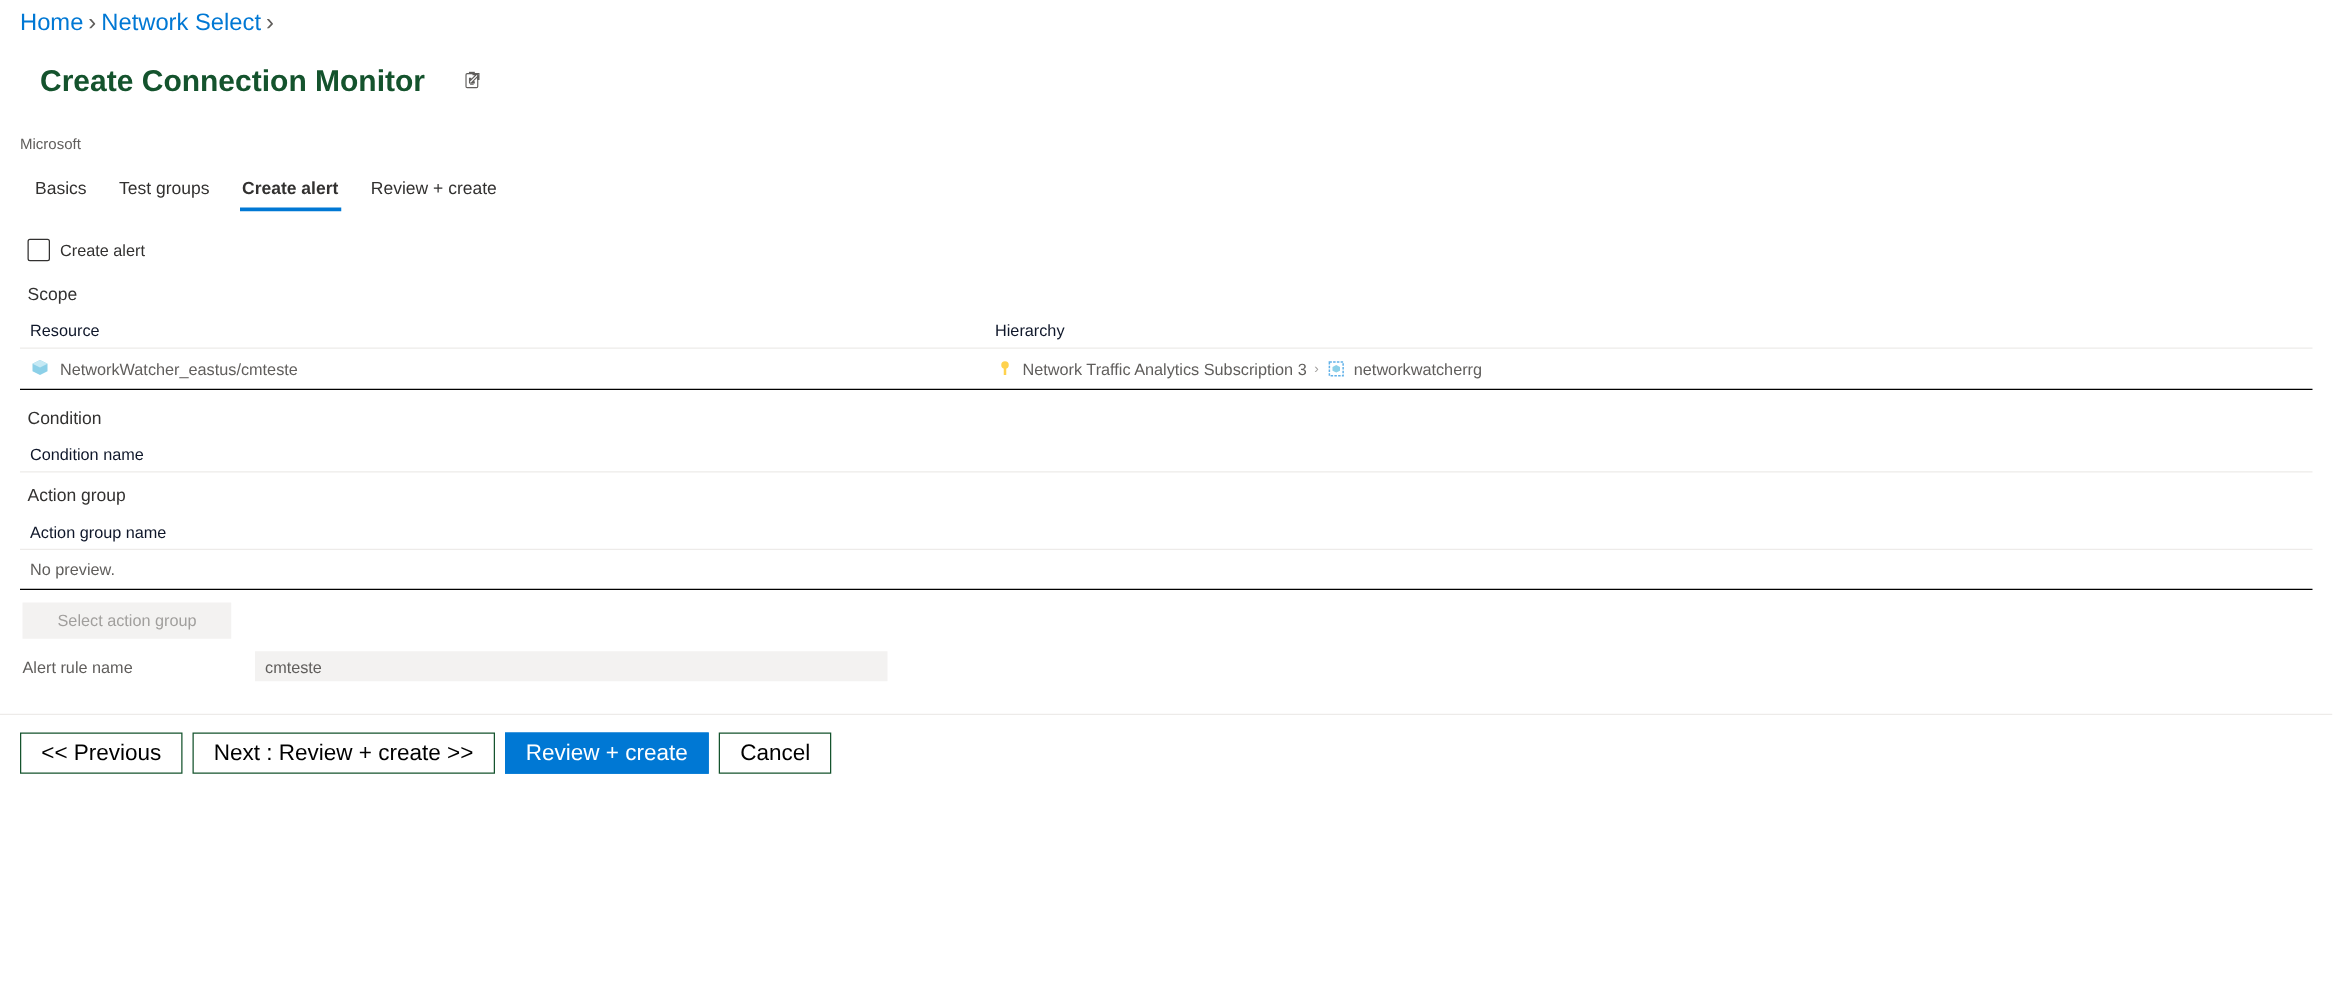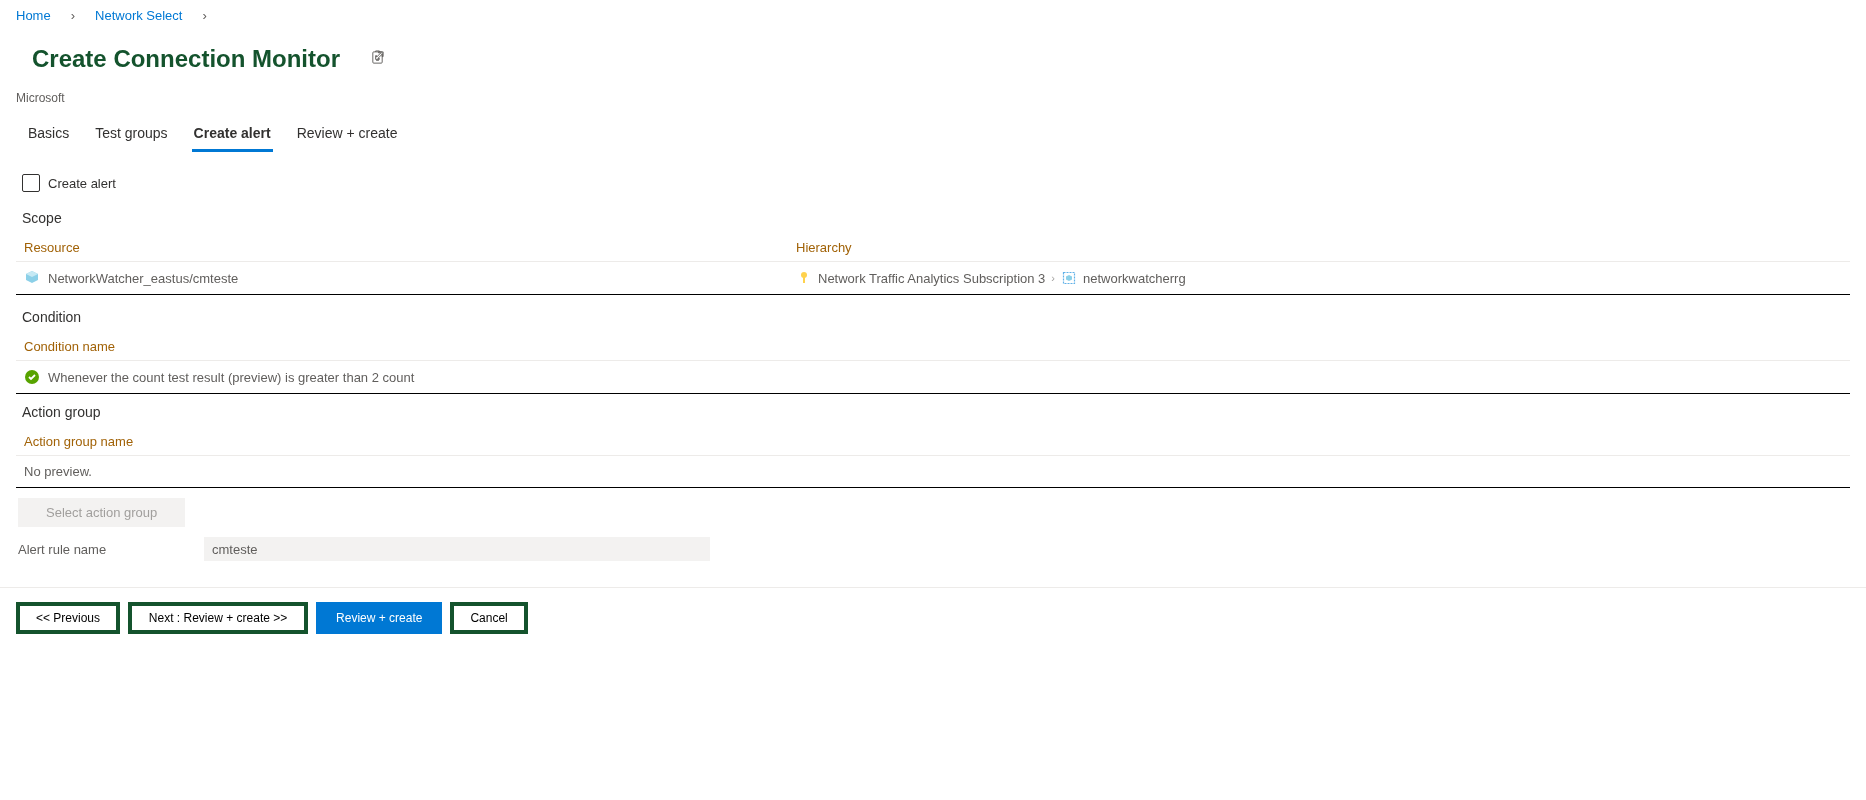--- a/index.html
+++ b/index.html
@@ -10,22 +10,22 @@
     color: #323130;
     background: #fff;
     width: 1866px;
   }
   .page {
     padding: 8px 16px 0 16px;
   }
   .breadcrumb {
     display: flex;
     align-items: flex-end;
-    gap: 20px;
-    font-size: 13px;
+    gap: 4px;
+    font-size: 19px;
     margin-bottom: 6px;
   }
   .breadcrumb a {
     color: #0078d4;
     text-decoration: none;
   }
   .breadcrumb .sep { color: #605e5c; }
   .title-row {
     display: flex;
     align-items: center;
@@ -37,21 +37,21 @@
     margin: 16px;
     color: #14532d;
   }
   .pin-icon {
     color: #605e5c;
     font-size: 15px;
   }
   .subtitle {
     font-size: 12px;
     color: #605e5c;
-    margin-top: 2px;
+    margin-top: 12px;
     margin-bottom: 14px;
   }
   .tabs {
     display: flex;
     gap: 22px;
     padding-left: 10px;
     margin-bottom: 22px;
   }
   .tab {
     padding: 6px 2px 8px 2px;
@@ -88,21 +88,21 @@
   .section-label {
     font-size: 14px;
     margin: 0 0 8px 6px;
     color: #323130;
   }
   .grid-header {
     display: flex;
     border-bottom: 1px solid #edebe9;
     padding: 6px 0 6px 8px;
     font-size: 13px;
-    color: #a16207;
+    color: #0f172a;
   }
   .grid-row {
     display: flex;
     border-bottom: 1px solid #000000;
     padding: 8px 0 8px 8px;
     font-size: 13px;
     color: #605e5c;
     align-items: flex-end;
   }
   .col-resource {
@@ -154,22 +154,22 @@
   .footer {
     position:relative;
     border-top:1px solid #edebe9;
     margin-top:26px;
     padding:14px 16px;
     display:flex;
     gap:8px;
   }
   .btn {
     padding:5px 16px;
-    font-size:12px;
-    border:4px solid #14532d;
+    font-size:18px;
+    border:1px solid #14532d;
     background:#fff;
     cursor:pointer;
     min-width:100px;
   }
   .btn.primary {
     background:#0078d4;
     border-color:#0078d4;
     color:#fff;
   }
   .btn.wide { min-width:120px; }
@@ -249,29 +249,20 @@
       </span>
       <span>networkwatcherrg</span>
     </div>
   </div>
 
   
   <div class="section-label" style="margin-top:14px">Condition</div>
   <div class="grid-header">
     <div>Condition name</div>
   </div>
-  <div class="grid-row">
-    <span class="icon-box">
-      <svg width="16" height="16" viewBox="0 0 16 16">
-          <circle cx="8" cy="8" r="7" fill="#57a300"></circle>
-          <path d="M5 8l2 2 4-4" stroke="#fff" stroke-width="1.8" fill="none"></path>
-        </svg>
-    </span>
-    <span style="margin-left:8px">Whenever the count test result (preview) is greater than 2 count</span>
-  </div>
 
   
   <div class="section-label" style="margin-top:10px">Action group</div>
   <div class="grid-header">
     <div>Action group name</div>
   </div>
   <div class="grid-row" style="padding-left:8px">
     <span>No preview.</span>
   </div>
   <div style="height:10px"></div>

